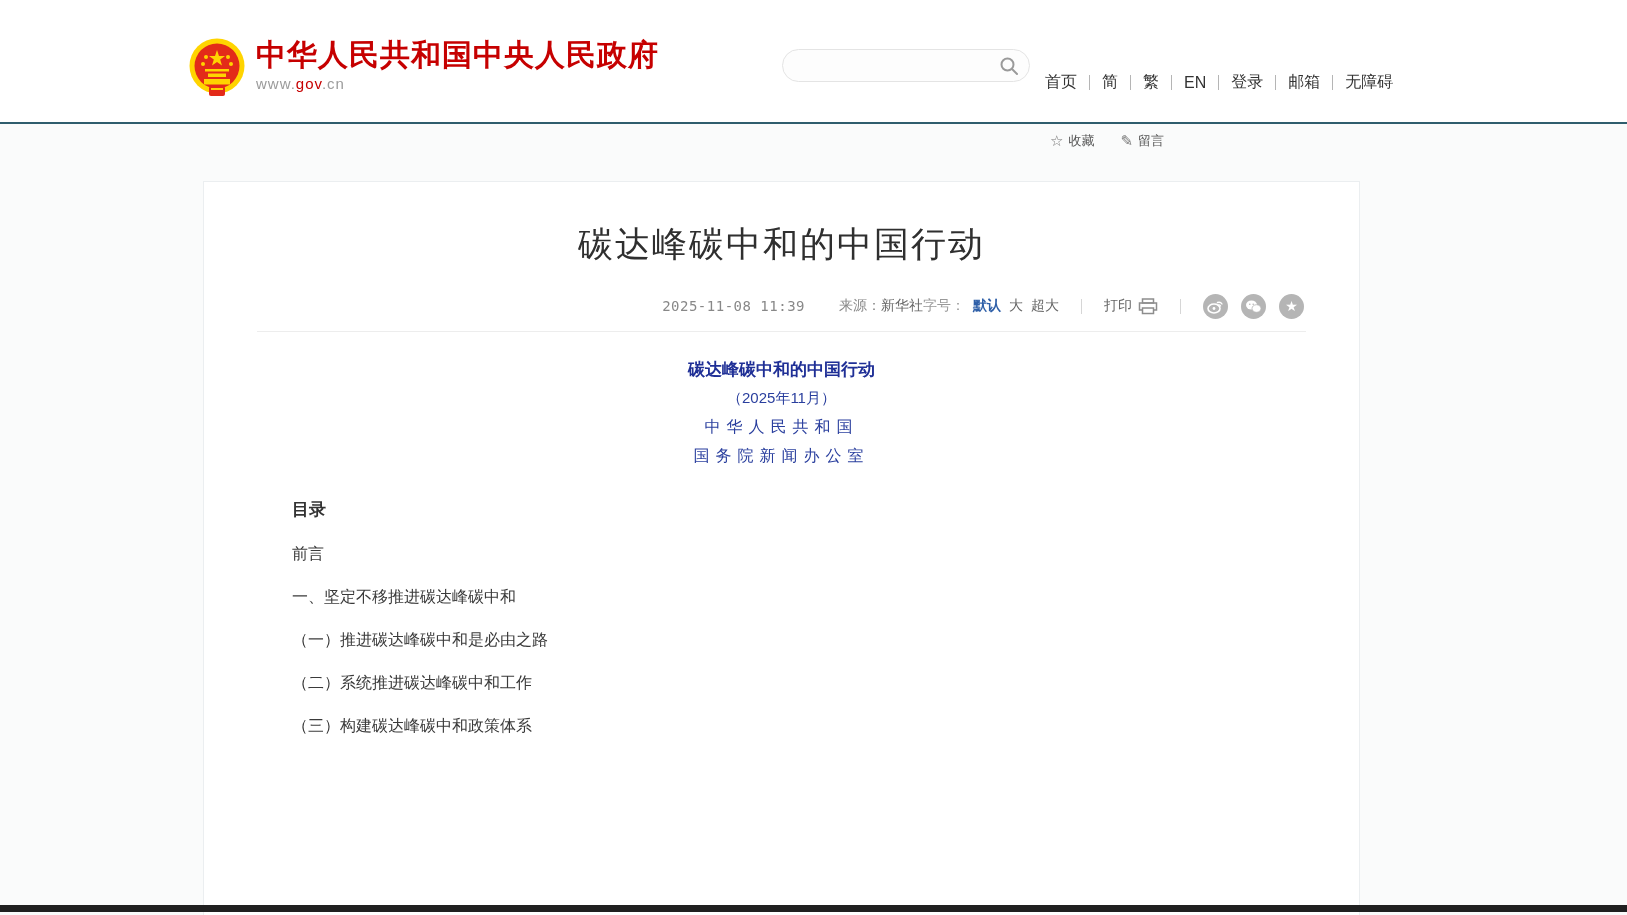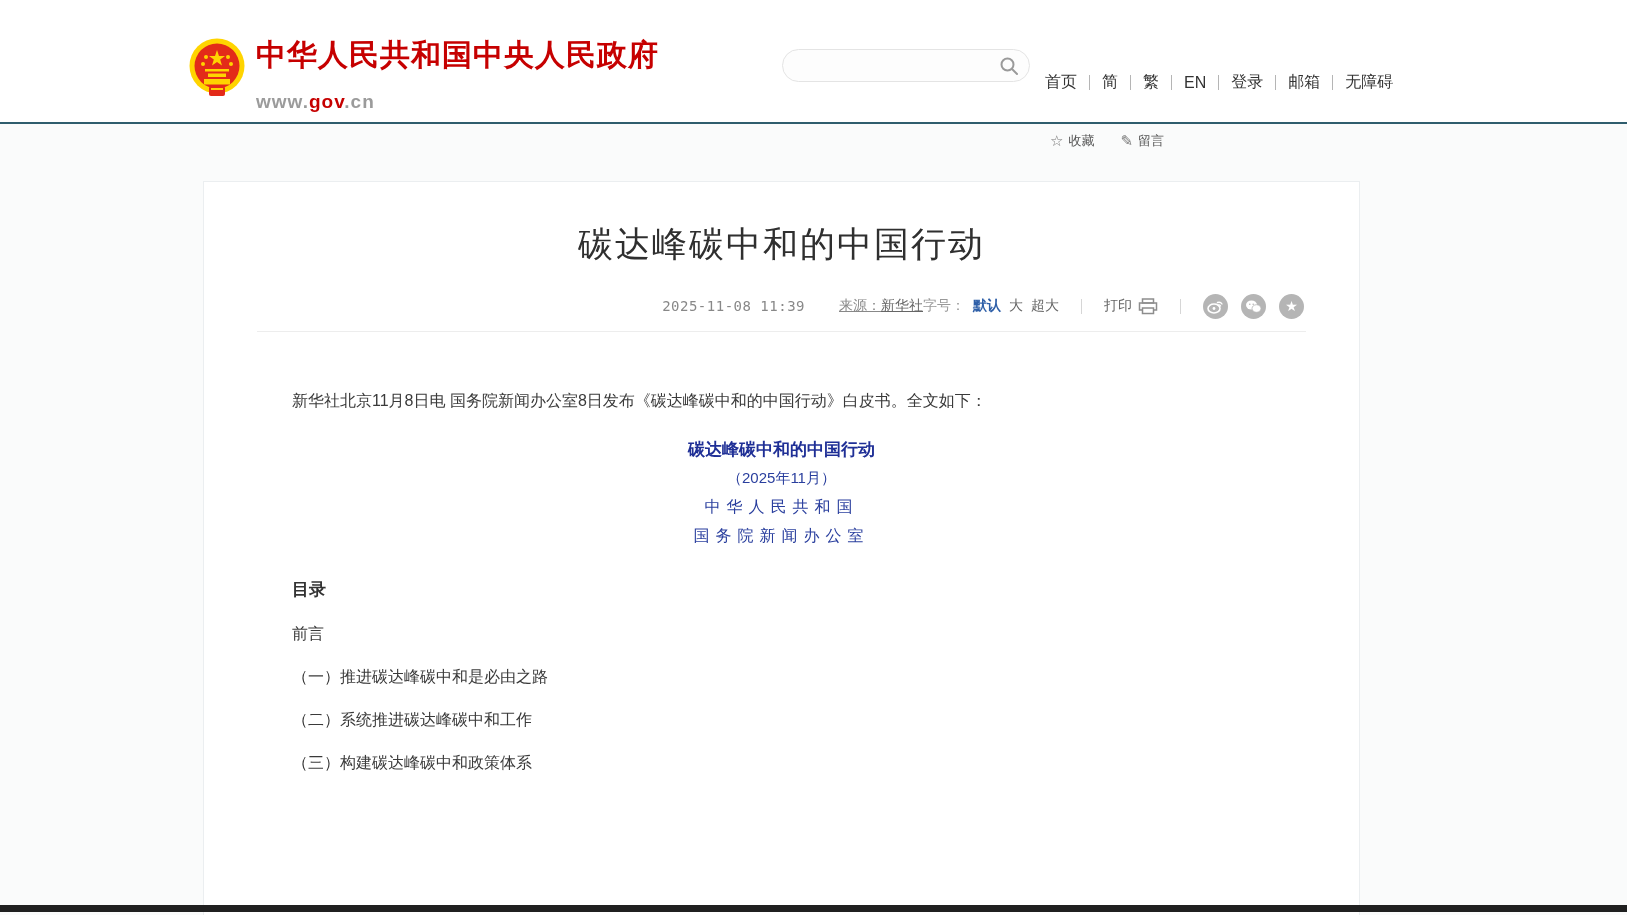--- a/index.html
+++ b/index.html
@@ -6,21 +6,21 @@
   html,body { width:1627px; height:915px; overflow:hidden; background:#ffffff;
               font-family:"Liberation Sans", sans-serif; }
   .page { position:relative; width:1627px; height:915px; background:#fef9c3; }
 
   
   .site-header { position:relative; width:100%; height:122px; background:#ffffff; }
   .logo-group { position:absolute; left:188px; top:38px; display:flex; align-items:flex-start; }
   .emblem { width:58px; height:60px; display:block; }
   .site-text { margin-left:10px; }
   .site-title { font-size:30px; font-weight:bold; color:#c60000; letter-spacing:1px; line-height:34px; }
-  .site-url { font-size:19px; color:#9b9b9b; margin-top:19px; letter-spacing:1px;font-weight:bold; }
+  .site-url { font-size:15px; color:#9b9b9b; margin-top:3px; letter-spacing:1px; }
   .site-url .gov { color:#c60000; }
 
   .search-box { position:absolute; left:782px; top:49px; width:248px; height:33px;
                 border:1px solid #e4e4e4; border-radius:17px; background:#fdfdfd;
                 display:flex; align-items:center; padding:0 10px 0 16px; }
   .search-box input { flex:1; border:none; outline:none; background:transparent;
                       font-size:14px; color:#333; height:100%; }
   .search-icon { width:20px; height:20px; display:block; cursor:pointer; }
 
   .top-nav { position:absolute; left:1045px; top:72px; display:flex; align-items:center; }
@@ -38,21 +38,21 @@
 
   
   .article-card { position:absolute; left:203px; top:181px; width:1157px; height:734px;
                   background:#ffffff; border:1px solid #ebeef0; border-bottom:none; }
   .article-title { margin-top:40px; text-align:center; font-size:35px; font-weight:500;
                    color:#2f2f2f; letter-spacing:2px; line-height:44px; }
 
   .meta-row { margin:28px 55px 0 55px; display:flex; justify-content:flex-end;
               align-items:center; font-size:14px; color:#888; height:24px; }
   .meta-left { display:flex; align-items:center; font-family:"DejaVu Sans Mono","Liberation Mono",monospace; }
-  .meta-left .src-label, .meta-left .src { font-family:"Liberation Sans",sans-serif;text-decoration:underline; }
+  .meta-left .src-label, .meta-left .src { font-family:"Liberation Sans",sans-serif; }
   .meta-date { letter-spacing:0.5px; }
   .src-label { margin-left:34px; color:#888; }
   .src { color:#666; }
 
   .meta-right { display:flex; align-items:center; }
   .fs-label { color:#999; }
   .fs-opt { margin-left:8px; color:#666; cursor:pointer; }
   .fs-opt.active { color:#2e5fa8; font-weight:bold; }
   .meta-sep { width:1px; height:15px; background:#d6d6d6; margin:0 22px; }
   .print-label { color:#666; cursor:pointer; }
@@ -195,29 +195,29 @@
           <span class="share-circle">
             <span class="share-star">★</span>
           </span>
         </span>
       </div>
     </div>
 
     <hr class="meta-hr">
 
     <div class="article-body">
-      <p class="intro">新华社北京11月8日电 国务院新闻办公室8日发布《碳达峰碳中和的中国行动》白皮书。全文如下：</p>
 
       <p class="doc-title">碳达峰碳中和的中国行动</p>
       <p class="doc-date">（2025年11月）</p>
       <p class="doc-issuer">中华人民共和国</p>
       <p class="doc-issuer">国务院新闻办公室</p>
 
       <h2 class="toc-heading">目录</h2>
       <p class="toc-item">前言</p>
+      <p class="toc-item">一、坚定不移推进碳达峰碳中和</p>
       <p class="toc-item">（一）推进碳达峰碳中和是必由之路</p>
       <p class="toc-item">（二）系统推进碳达峰碳中和工作</p>
       <p class="toc-item">（三）构建碳达峰碳中和政策体系</p>
     </div>
   </div>
 
   <div class="bottom-bar"></div>
 </div>
 
 </body></html>

